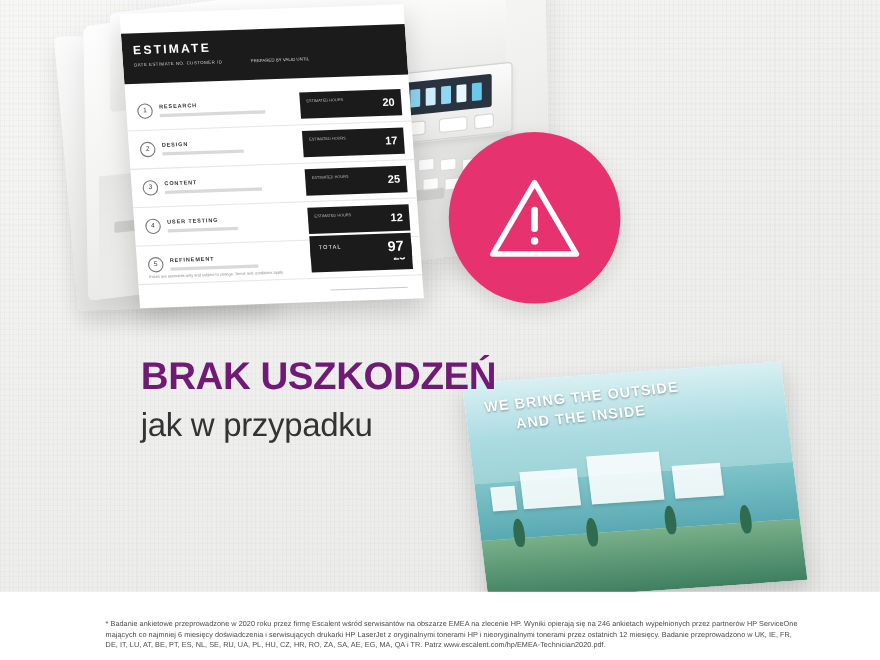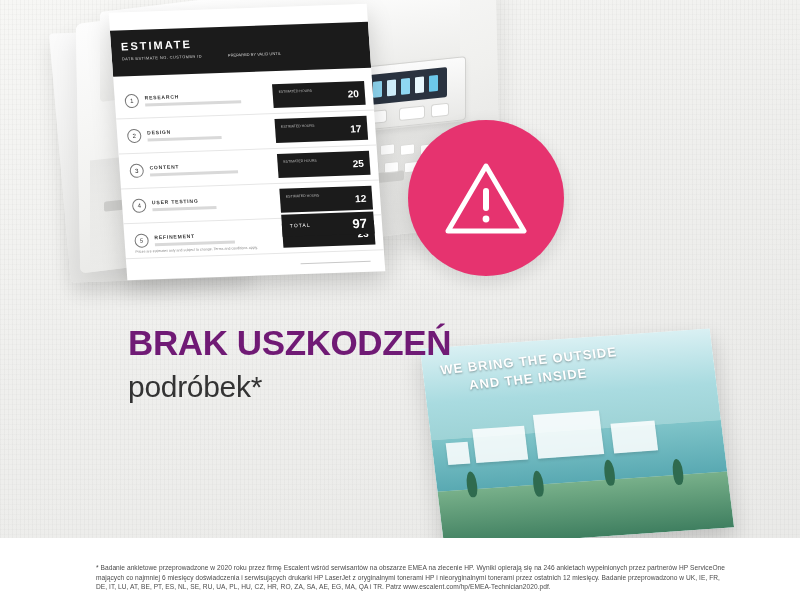--- a/index.html
+++ b/index.html
@@ -538,18 +538,18 @@
     <div class="mag-tree mt3"></div>
     <div class="mag-tree mt4"></div>
     <div class="mag-title">
       <span>WE BRING THE OUTSIDE</span>
       <span class="l2">AND THE INSIDE</span>
     </div>
   </div>
 
   <div class="headline">
     <div class="h1">BRAK USZKODZEŃ</div>
-    <div class="h2">podróbek*</div>
+    <div class="h2">jak w przypadku</div>
   </div>
 
   <div class="bottom-white"></div>
   <div class="footnote">* Badanie ankietowe przeprowadzone w 2020 roku przez firmę Escalent wśród serwisantów na obszarze EMEA na zlecenie HP. Wyniki opierają się na 246 ankietach wypełnionych przez partnerów HP ServiceOne mających co najmniej 6 miesięcy doświadczenia i serwisujących drukarki HP LaserJet z oryginalnymi tonerami HP i nieoryginalnymi tonerami przez ostatnich 12 miesięcy. Badanie przeprowadzono w UK, IE, FR, DE, IT, LU, AT, BE, PT, ES, NL, SE, RU, UA, PL, HU, CZ, HR, RO, ZA, SA, AE, EG, MA, QA i TR. Patrz www.escalent.com/hp/EMEA-Technician2020.pdf.</div>
 </div>
 
 </body></html>

